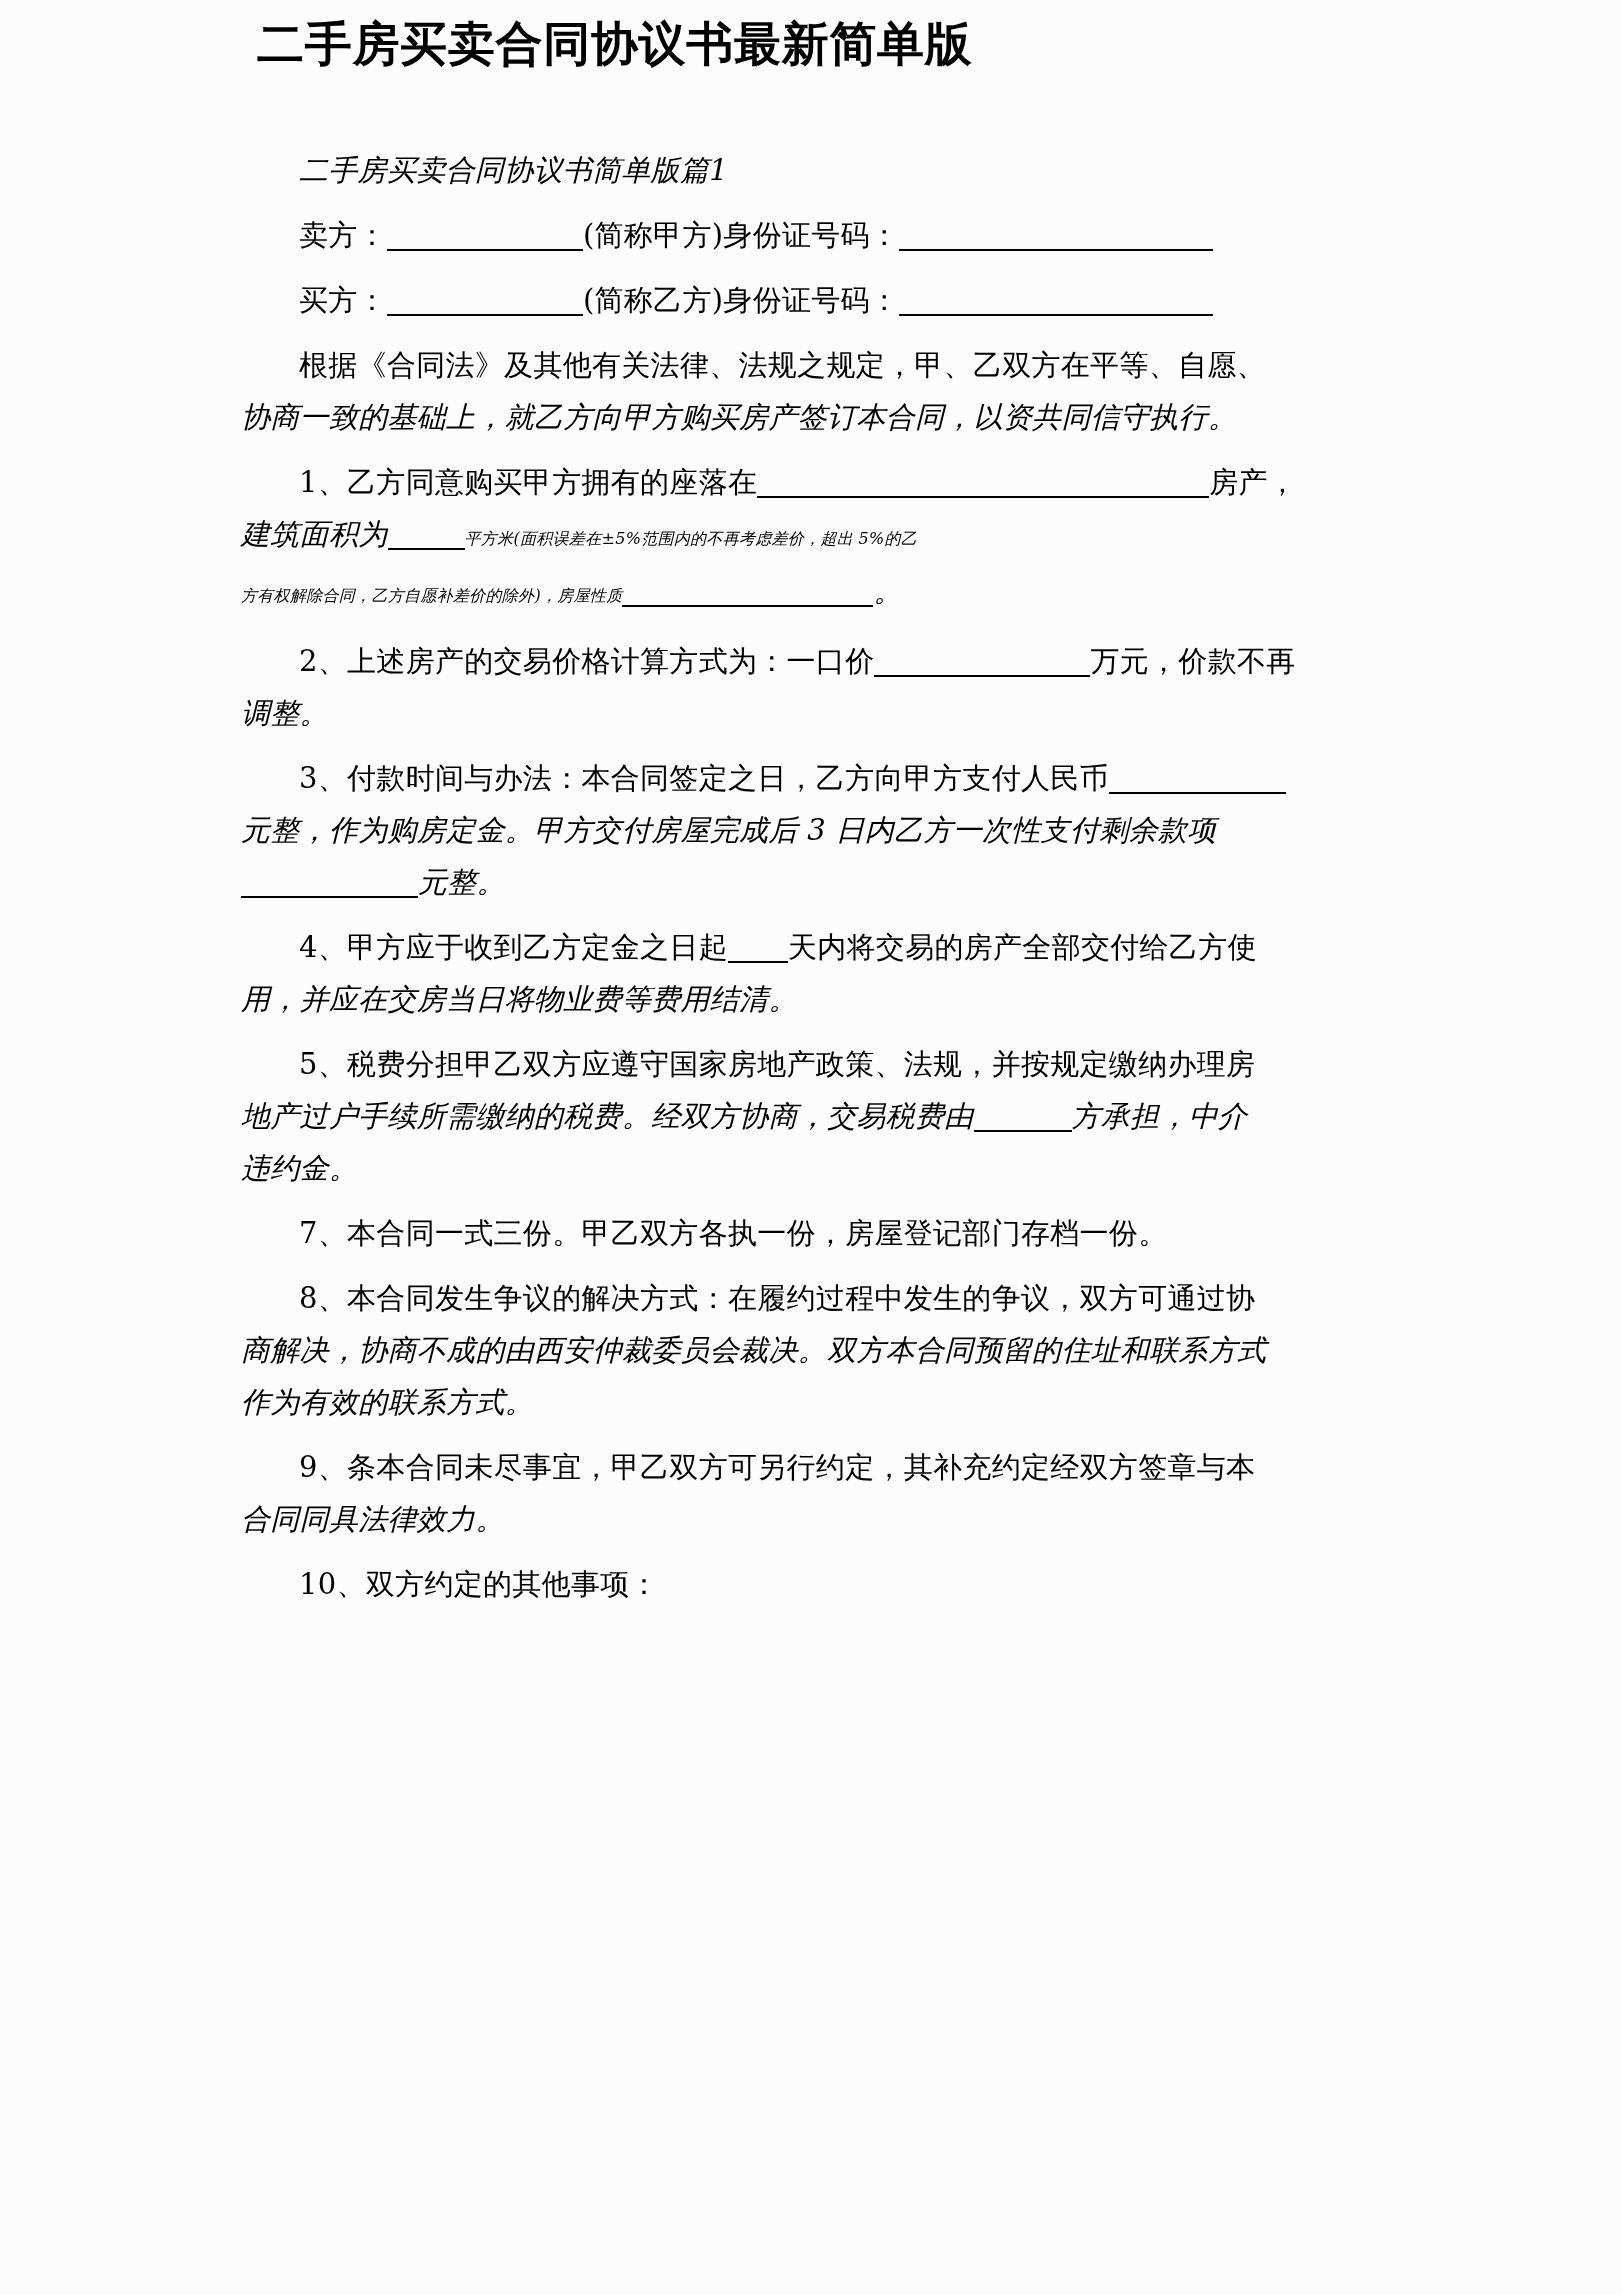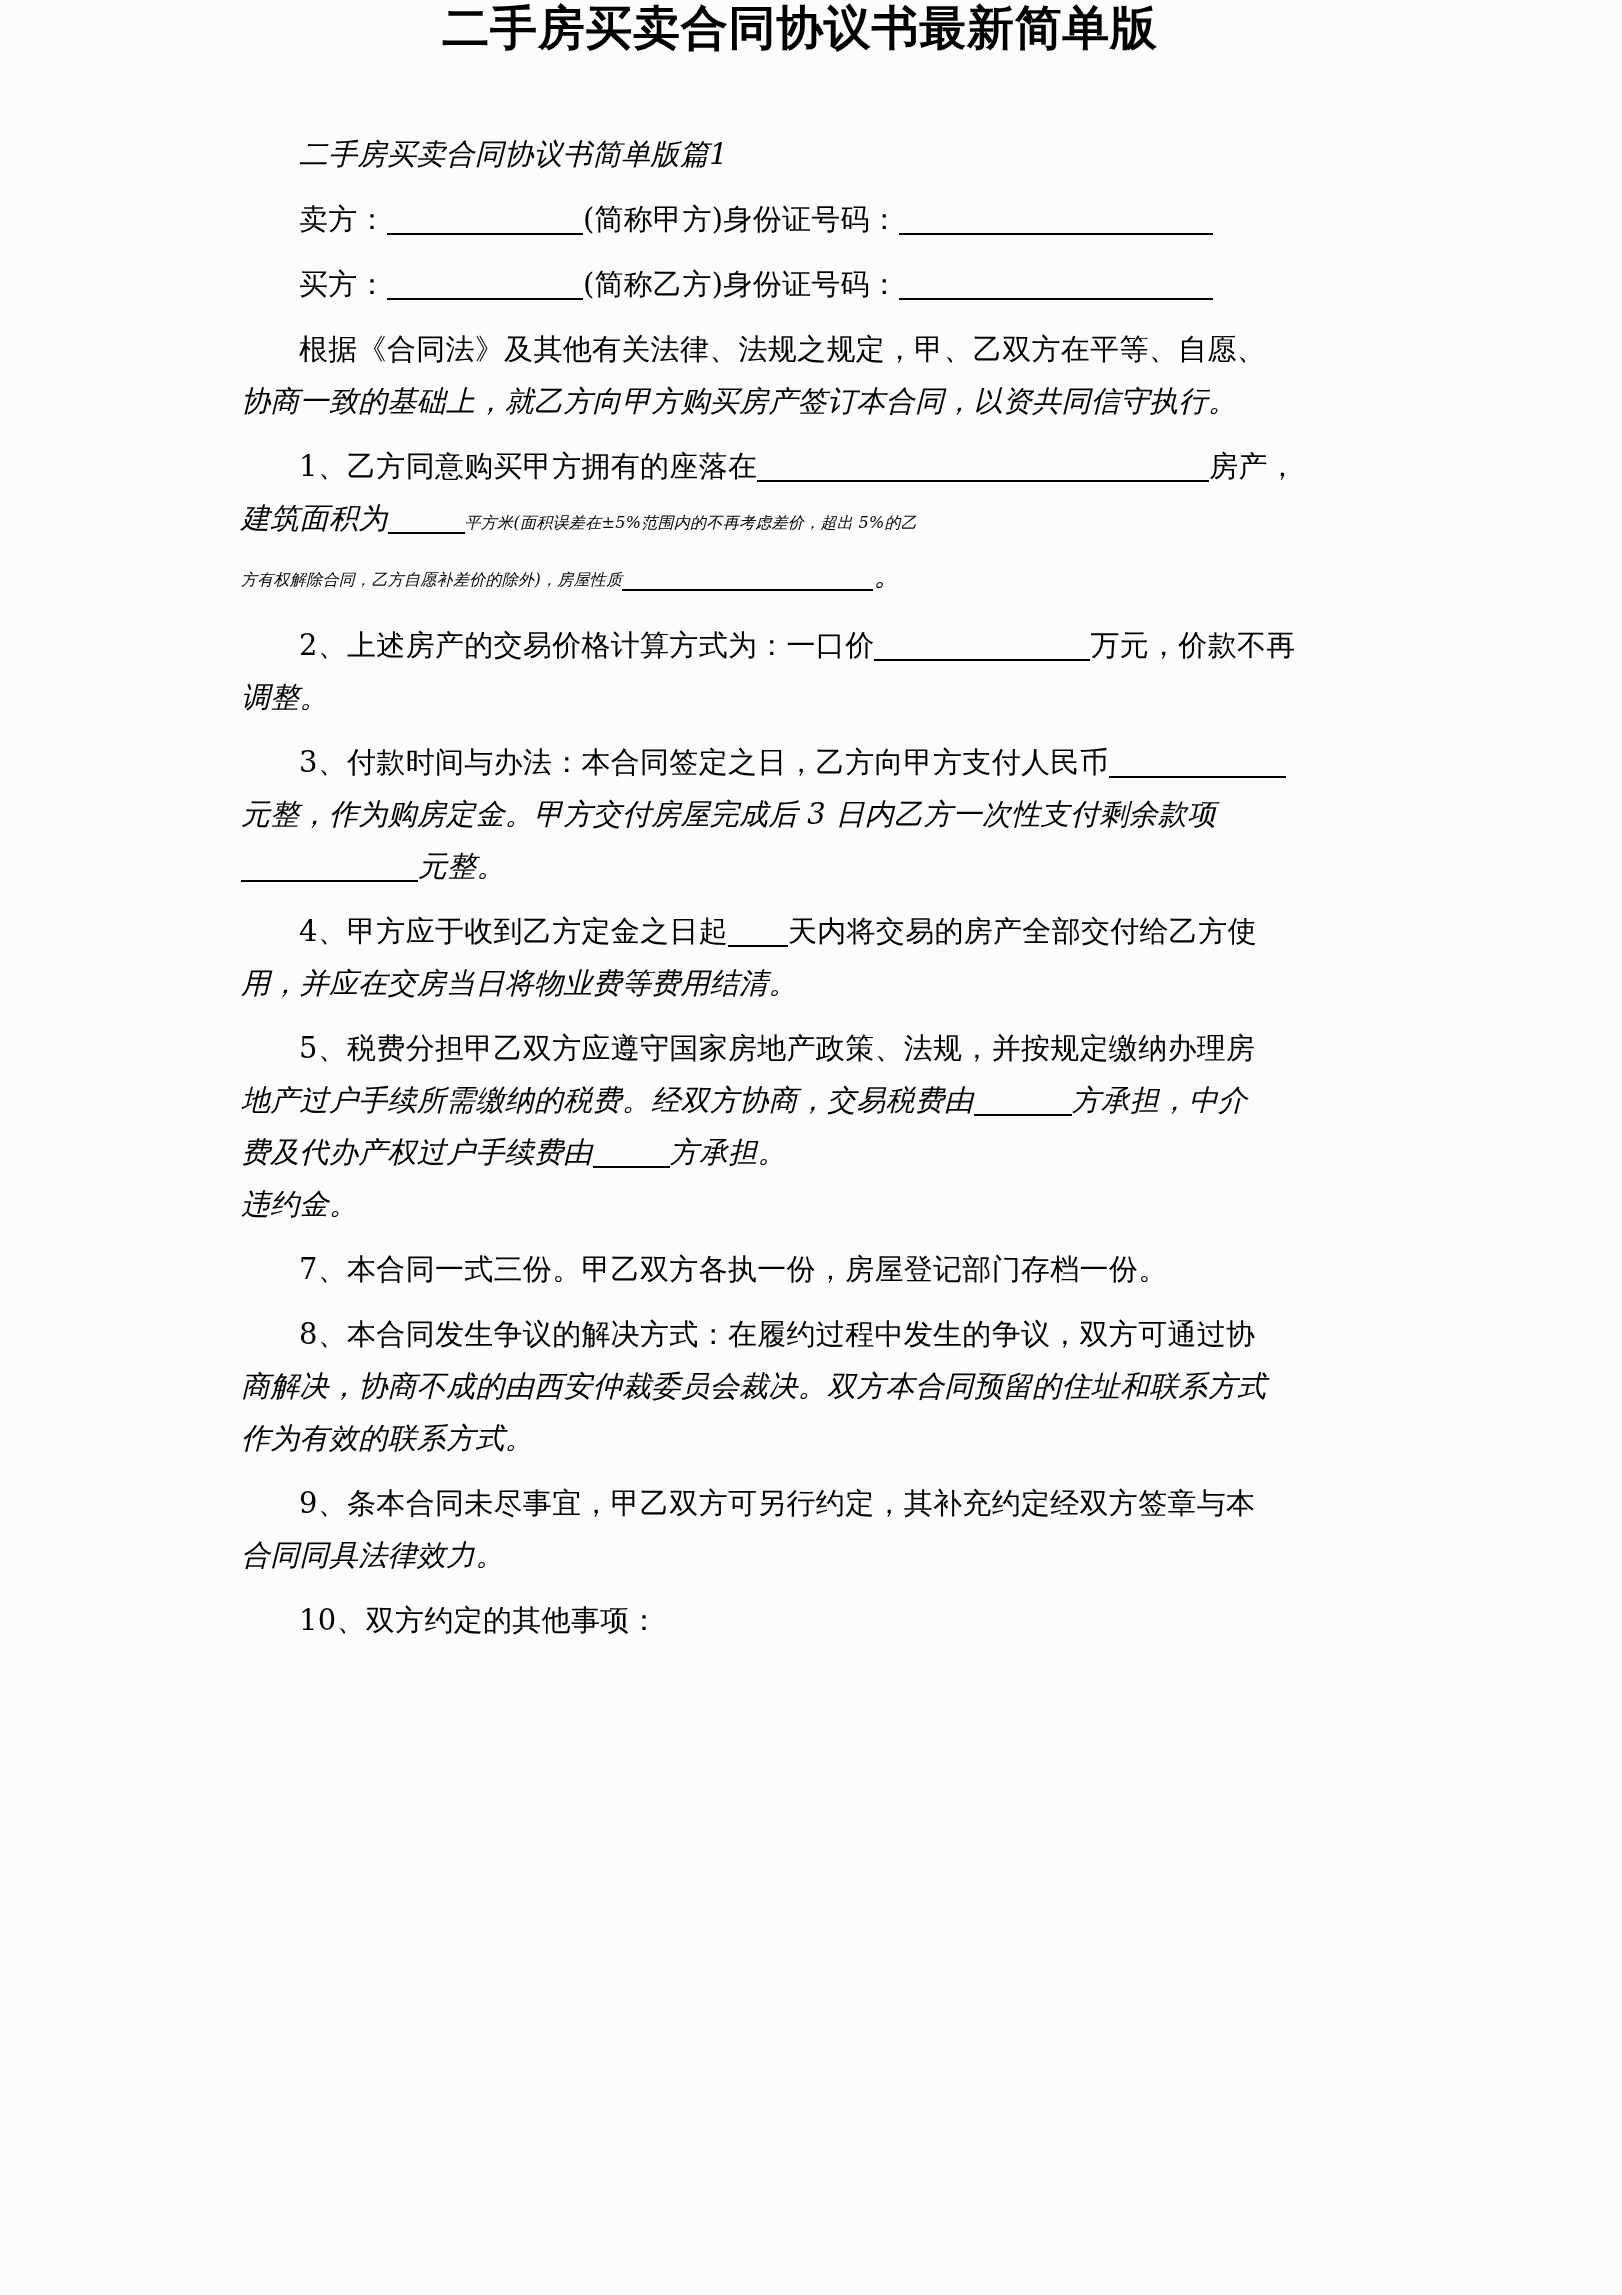--- a/index.html
+++ b/index.html
@@ -22,26 +22,26 @@
   }
   .content {
     position: absolute;
     left: 241px;
     top: 0;
     width: 1118px;
   }
 
   
   .doc-title {
-    text-align: center;
+    text-align: left;
     font-size: 47px;
     font-weight: bold;
     line-height: 1.2;
     letter-spacing: 0.7px;
-    margin: 0;
+    margin: 16px;
     padding-bottom: 0;
     width: 1118px;
     font-family: "DejaVu Serif", "Liberation Serif", serif;
   }
 
   
   .para {
     font-size: 29px;
     line-height: 52px;
     letter-spacing: 0.3px;
@@ -108,21 +108,20 @@
 
     <p class="para indent gap-sm"><span>3、</span><span>付款时间与办法：本合同签定之日，乙方向甲方支付人民币</span><span class="blank b-l"></span></p>
     <p class="para noindent">元整，作为购房定金。甲方交付房屋完成后 3 日内乙方一次性支付剩余款项</p>
     <p class="para noindent"><span class="blank b-l"></span><span>元整。</span></p>
 
     <p class="para indent gap-sm"><span>4、</span><span>甲方应于收到乙方定金之日起</span><span class="blank b-xxs"></span><span>天内将交易的房产全部交付给乙方使</span></p>
     <p class="para noindent">用，并应在交房当日将物业费等费用结清。</p>
 
     <p class="para indent gap-sm"><span>5、</span><span>税费分担甲乙双方应遵守国家房地产政策、法规，并按规定缴纳办理房</span></p>
     <p class="para noindent"><span>地产过户手续所需缴纳的税费。经双方协商，交易税费由</span><span class="blank b-s"></span><span>方承担，中介</span></p>
-    <p class="para noindent"><span>费及代办产权过户手续费由</span><span class="blank b-xs"></span><span>方承担。</span></p>
 
     <p class="para noindent">违约金。</p>
 
     <p class="para indent gap-sm"><span>7、</span><span>本合同一式三份。甲乙双方各执一份，房屋登记部门存档一份。</span></p>
 
     <p class="para indent gap-sm"><span>8、</span><span>本合同发生争议的解决方式：在履约过程中发生的争议，双方可通过协</span></p>
     <p class="para noindent">商解决，协商不成的由西安仲裁委员会裁决。双方本合同预留的住址和联系方式</p>
     <p class="para noindent">作为有效的联系方式。</p>
 
     <p class="para indent gap-sm"><span>9、</span><span>条本合同未尽事宜，甲乙双方可另行约定，其补充约定经双方签章与本</span></p>

